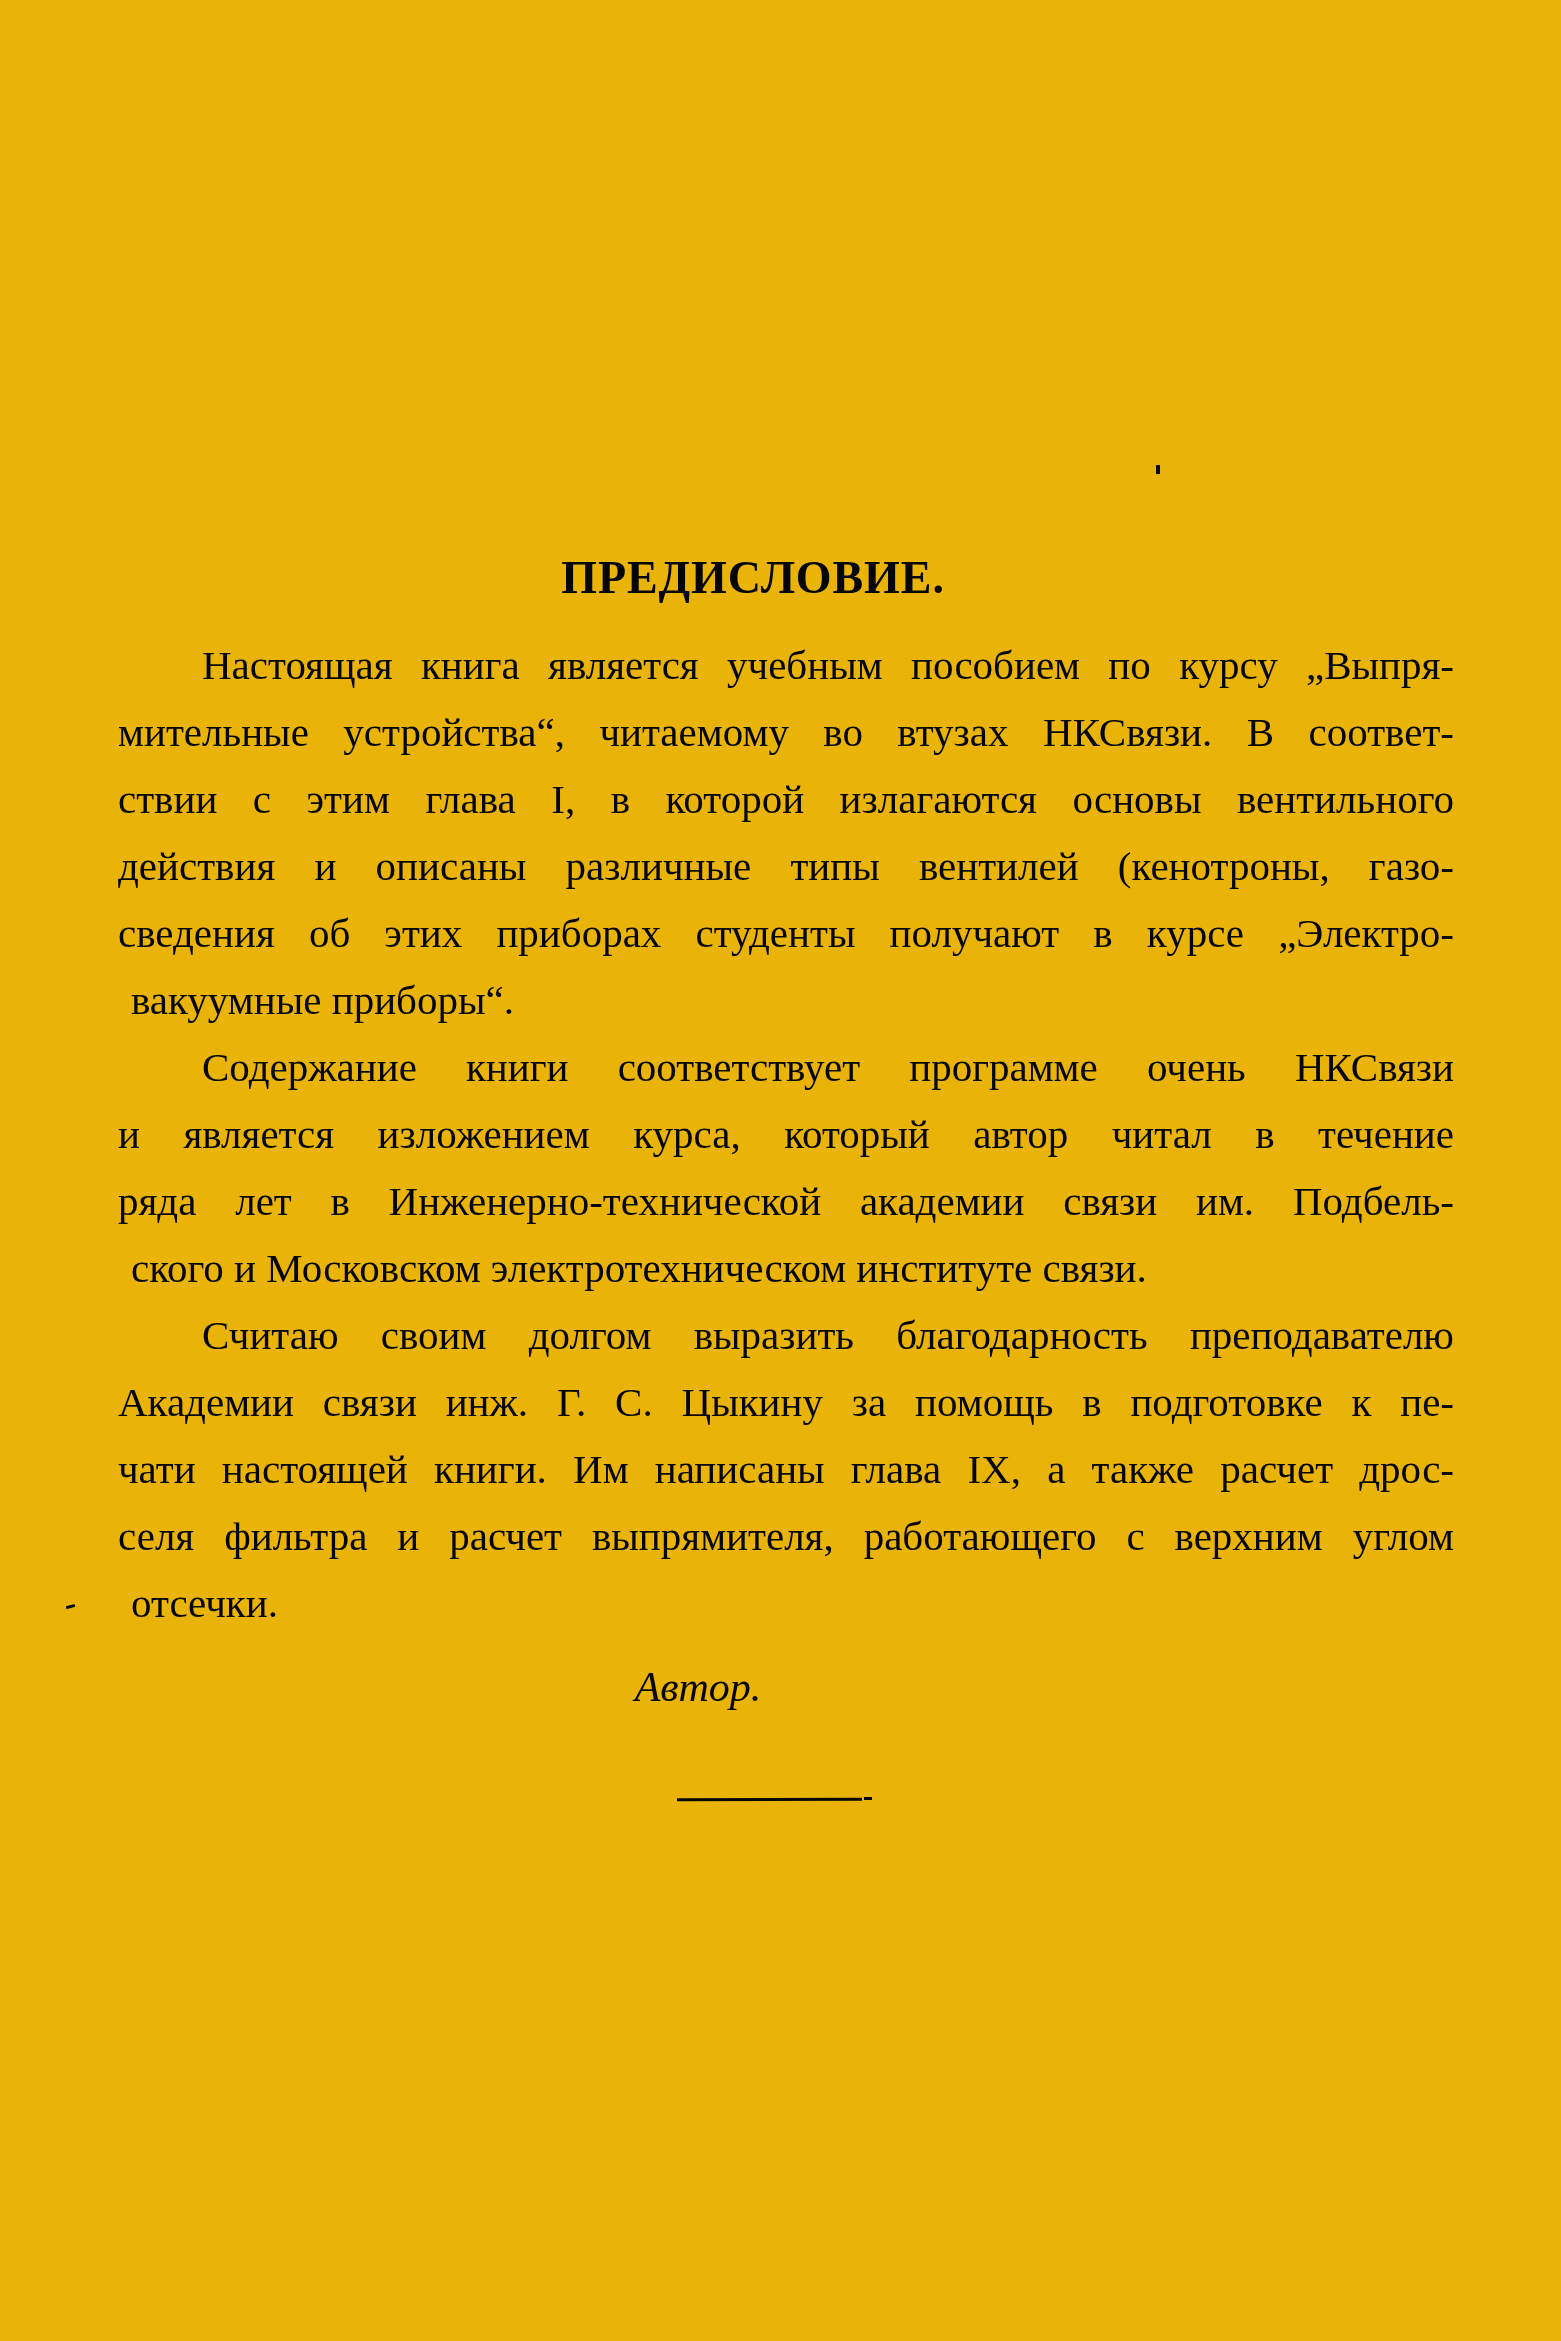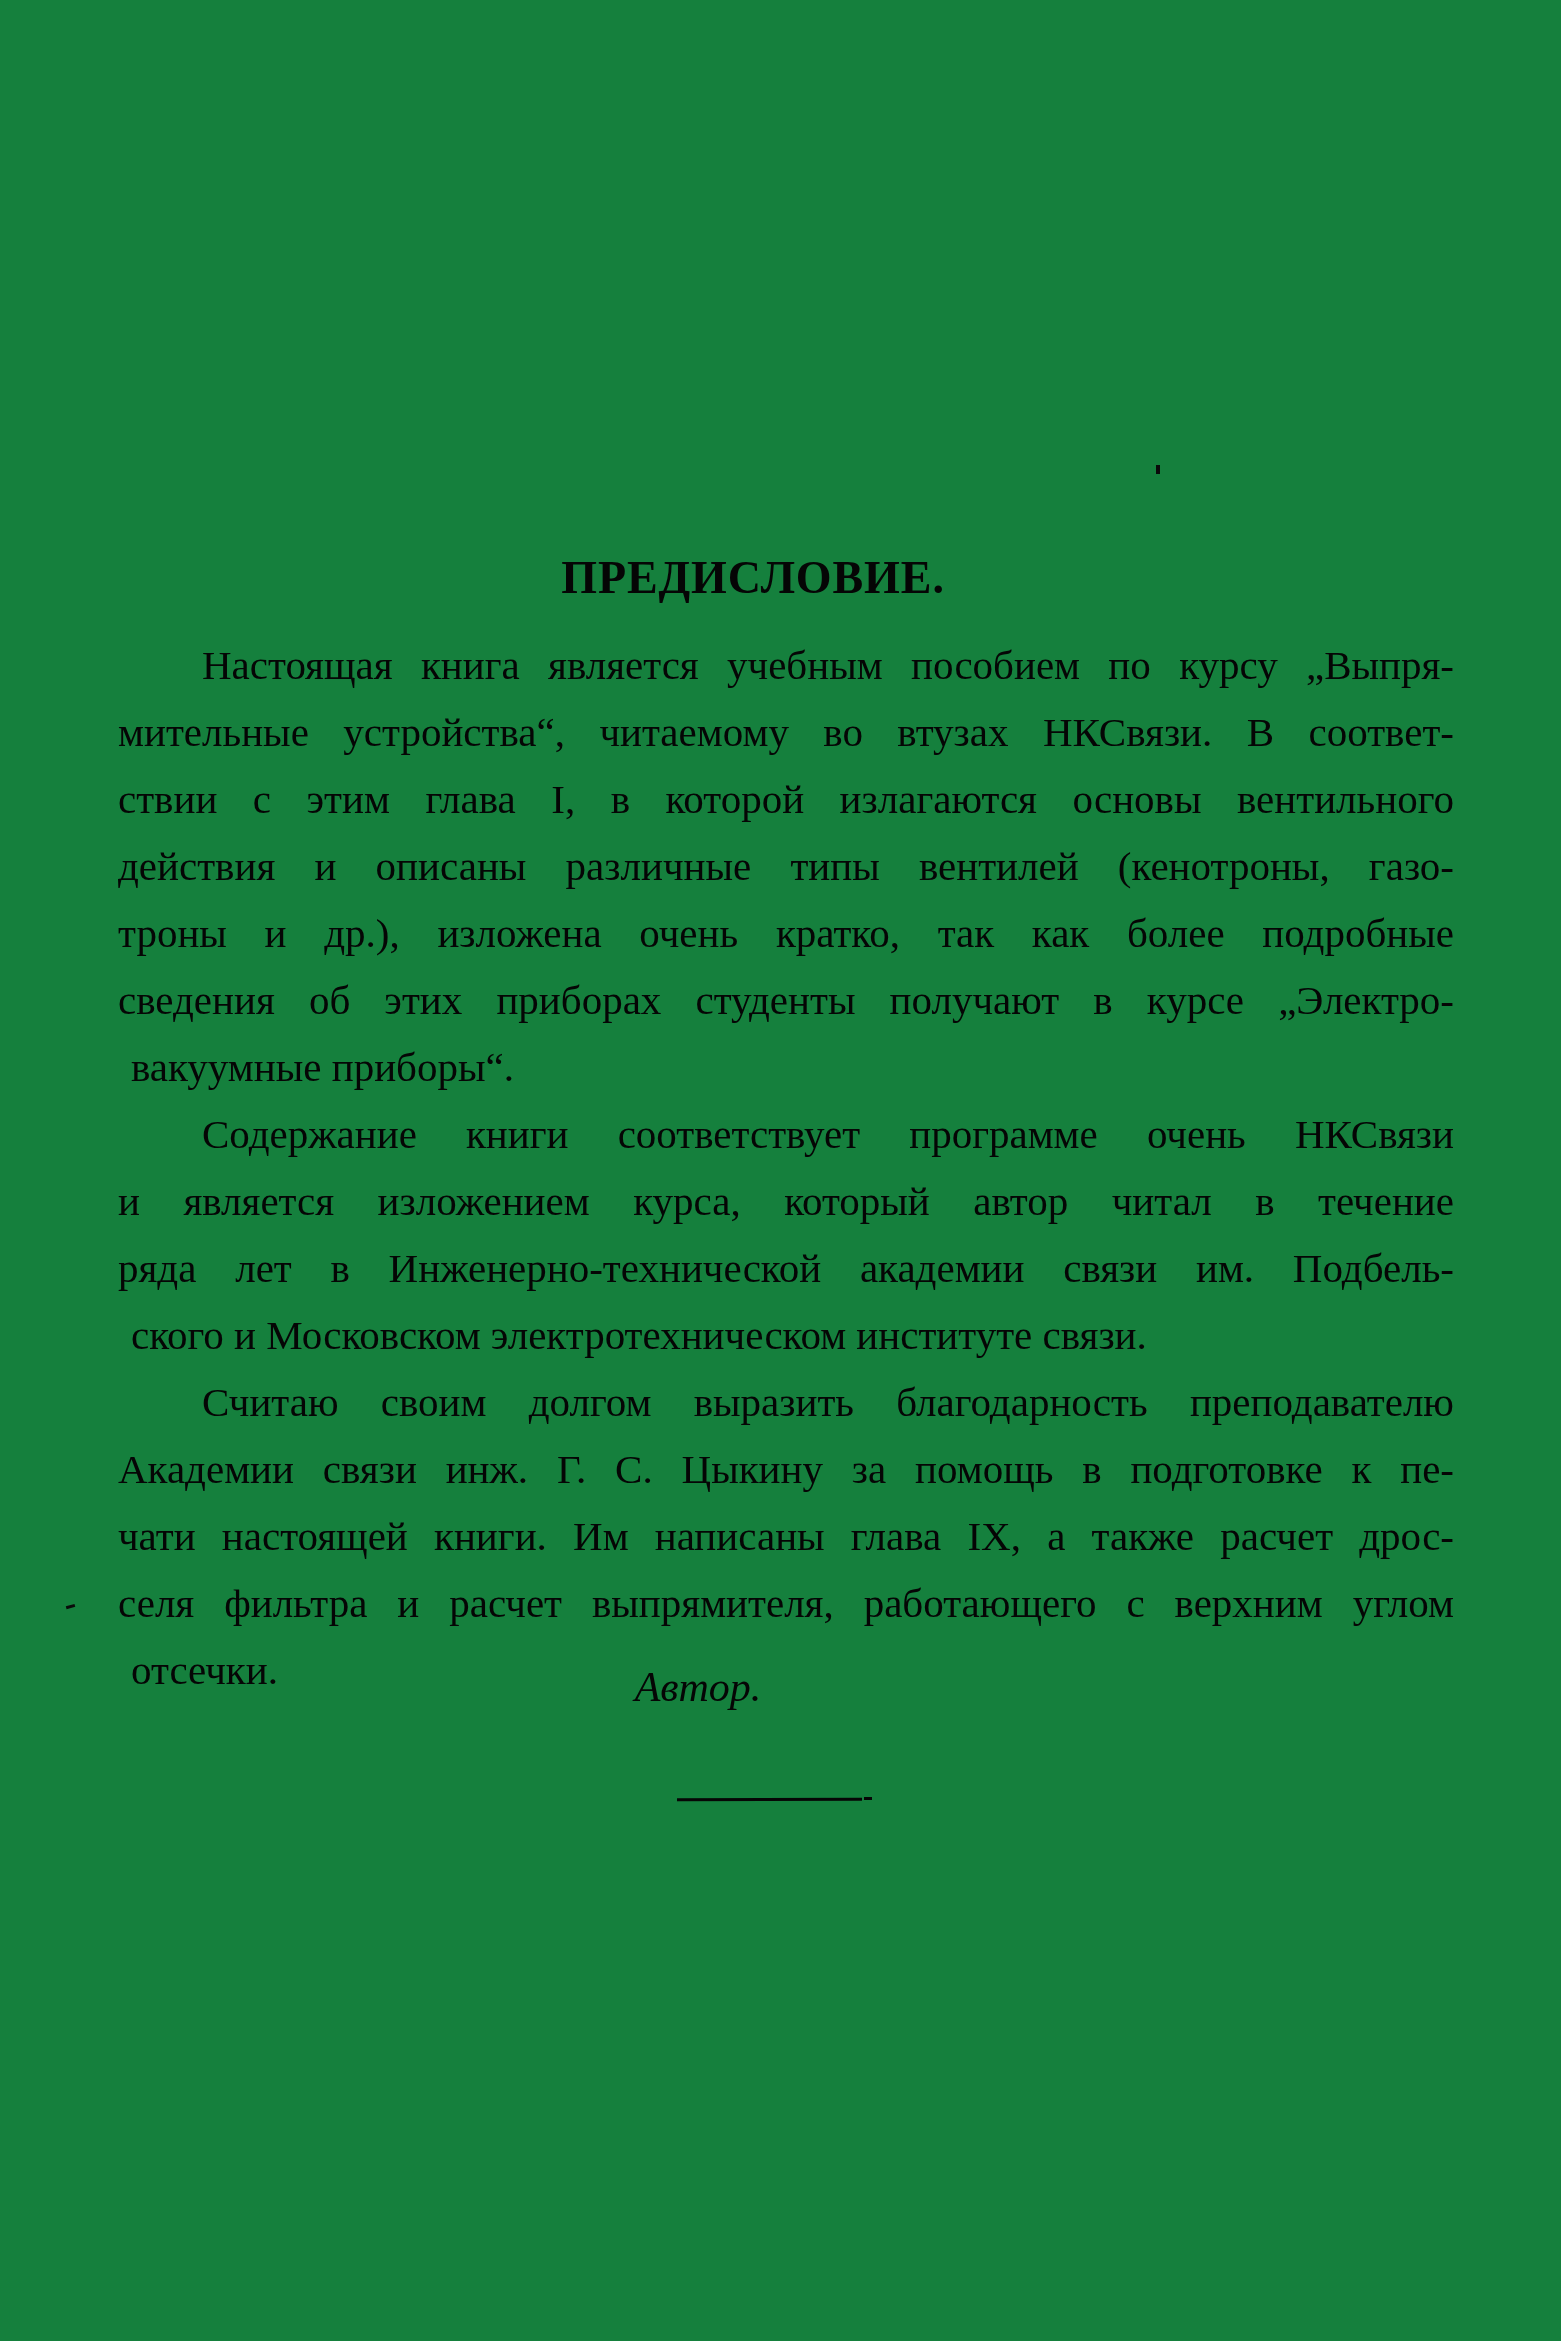--- a/index.html
+++ b/index.html
@@ -4,21 +4,21 @@
 <style>
   html, body {
     margin: 0;
     padding: 0;
     background: #e8e8e8;
   }
   .page {
     position: relative;
     width: 1561px;
     height: 2342px;
-    background: #15803d;
+    background: #eab308;
     overflow: hidden;
     font-family: "Liberation Serif", "DejaVu Serif", serif;
     color: #050505;
   }
   .title {
     position: absolute;
     top: 520px;
     left: 0;
     width: 100%;
     text-align: center;
@@ -102,21 +102,20 @@
 
 <div class="page">
 
   <h1 class="title">ПРЕДИСЛОВИЕ.</h1>
 
   <div class="textblock">
     <div class="ln indent">Настоящая книга является учебным пособием по курсу „Выпря-</div>
     <div class="ln">мительные устройства“, читаемому во втузах НКСвязи. В соответ-</div>
     <div class="ln">ствии с этим глава I, в которой излагаются основы вентильного</div>
     <div class="ln">действия и описаны различные типы вентилей (кенотроны, газо-</div>
-    <div class="ln">троны и др.), изложена очень кратко, так как более подробные</div>
     <div class="ln">сведения об этих приборах студенты получают в курсе „Электро-</div>
     <div class="ln end">вакуумные приборы“.</div>
     <div class="ln indent">Содержание книги соответствует программе очень НКСвязи</div>
     <div class="ln">и является изложением курса, который автор читал в течение</div>
     <div class="ln">ряда лет в Инженерно-технической академии связи им. Подбель-</div>
     <div class="ln end">ского и Московском электротехническом институте связи.</div>
     <div class="ln indent">Считаю своим долгом выразить благодарность преподавателю</div>
     <div class="ln">Академии связи инж. Г. С. Цыкину за помощь в подготовке к пе-</div>
     <div class="ln">чати настоящей книги. Им написаны глава IX, а также расчет дрос-</div>
     <div class="ln">селя фильтра и расчет выпрямителя, работающего с верхним углом</div>

